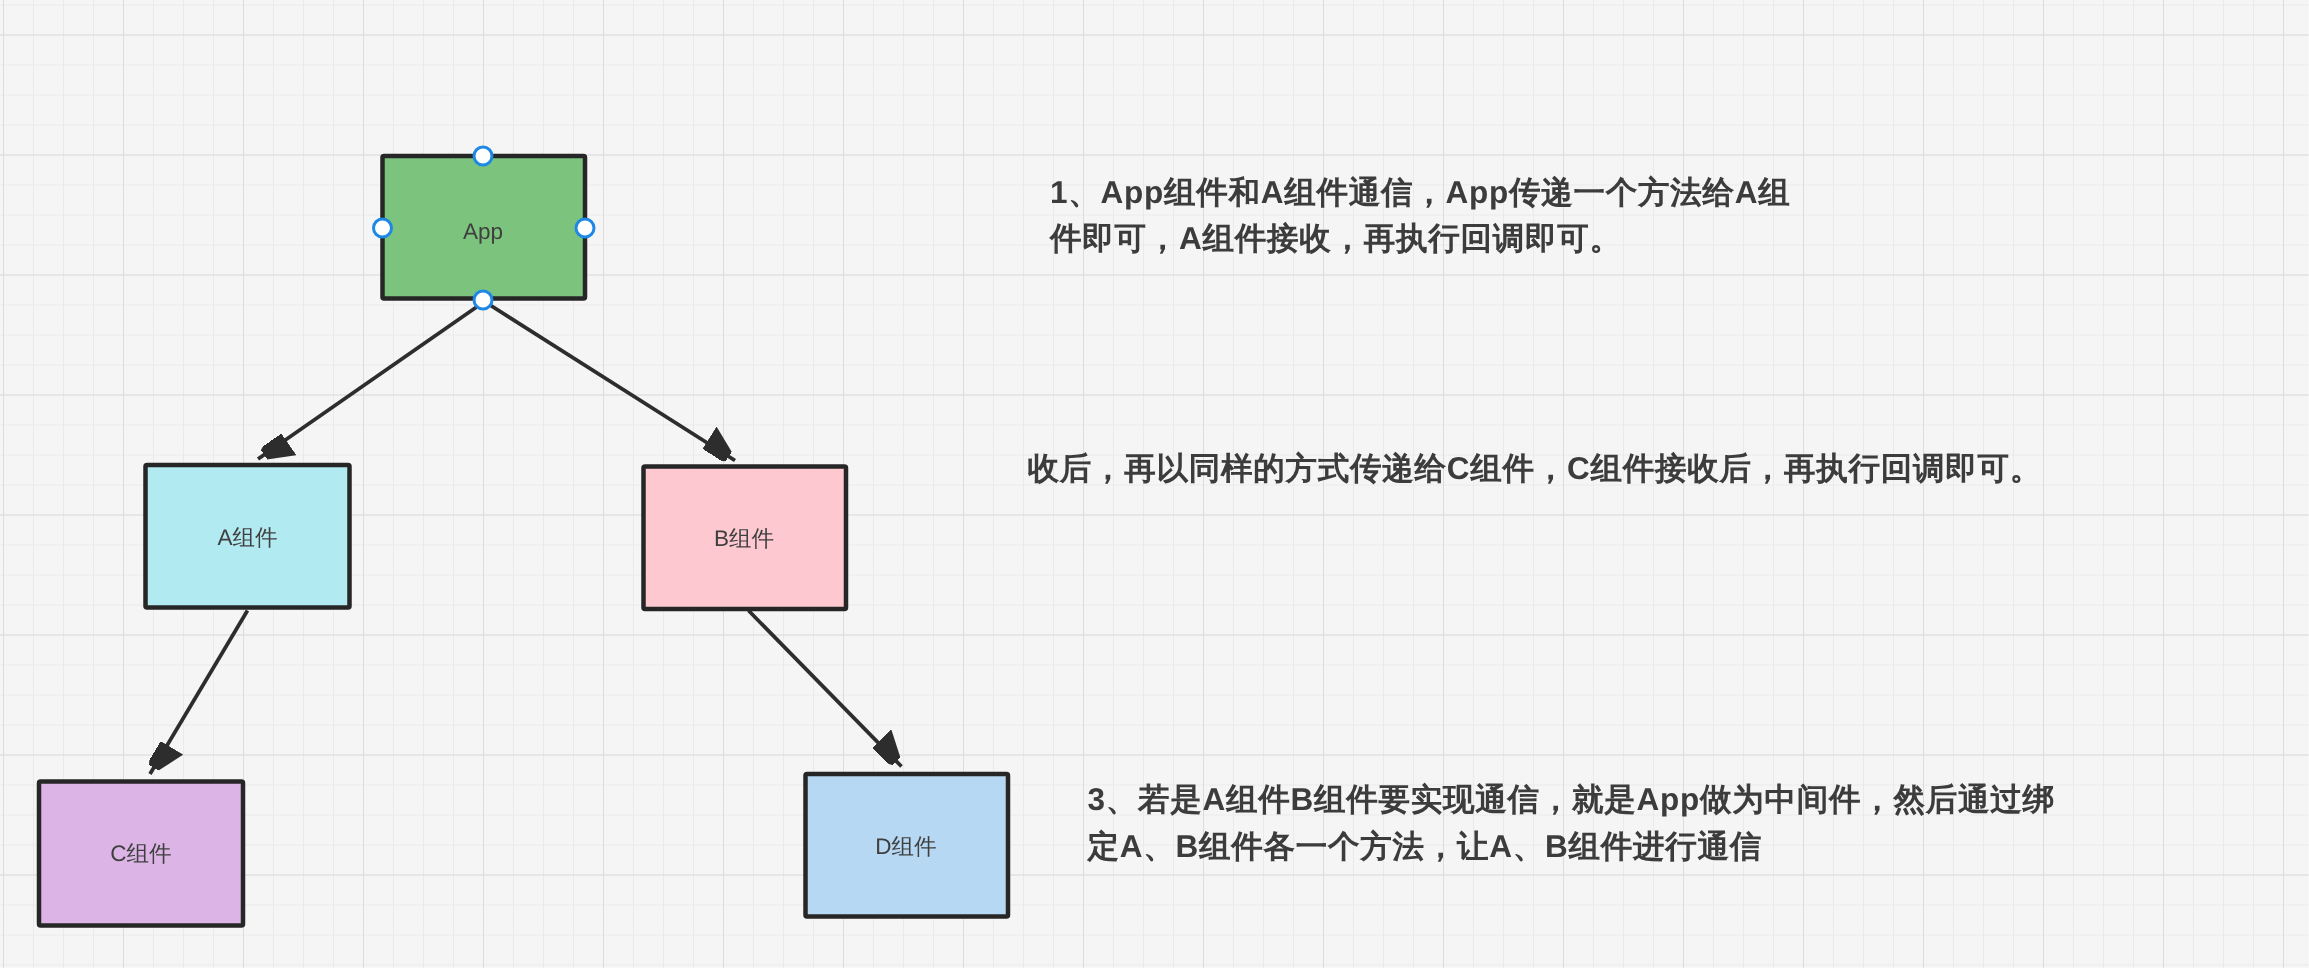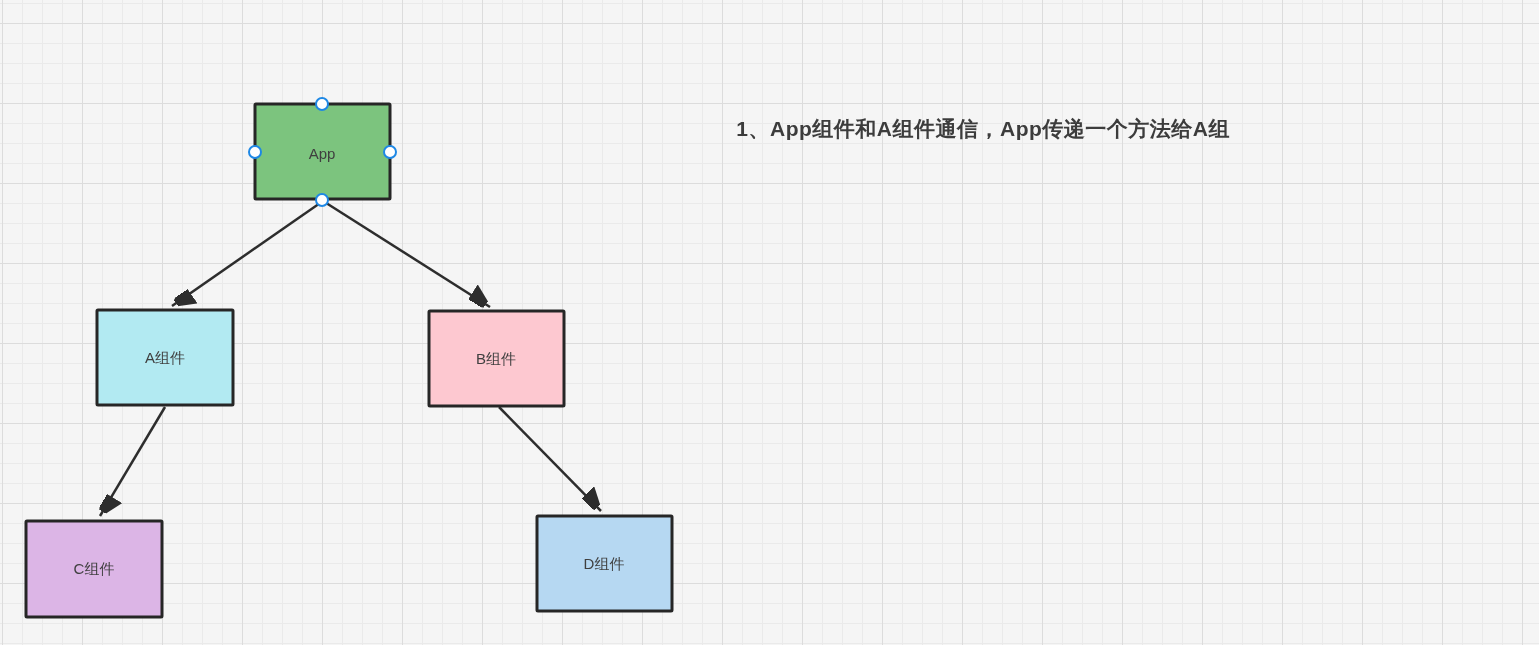--- a/index.html
+++ b/index.html
@@ -45,21 +45,21 @@
   svg#diagram circle.handle {
     fill: #ffffff;
     stroke-width: 2px;
   }
   .note {
     position: absolute;
     font-weight: bold;
     font-size: 21px;
     line-height: 31px;
     color: #3c3c3c;
-    text-align: right;
+    text-align: left;
     letter-spacing: 0.5px;
   }
 </style>
 </head>
 <body>
 
 <div id="canvas">
 
   <svg id="diagram" width="1539" height="645" viewBox="0 0 1539 645">
     <defs>
@@ -101,19 +101,25 @@
     <g>
       <circle class="handle" cx="322" cy="104" r="6" stroke="#1e88e5"></circle>
       <circle class="handle" cx="255" cy="152" r="6" stroke="#1e88e5"></circle>
       <circle class="handle" cx="390" cy="152" r="6" stroke="#1e88e5"></circle>
       <circle class="handle" cx="322" cy="200" r="6" stroke="#1e88e5"></circle>
     </g>
   </svg>
 
   <div class="note" style="left:700px; top:113px; width:530px;">
     <div>1、App组件和A组件通信，App传递一个方法给A组</div>
+    <div>件即可，A组件接收，再执行回调即可。</div>
   </div>
 
   <div class="note" style="left:685px; top:297px; width:755px;">
+    <div>收后，再以同样的方式传递给C组件，C组件接收后，再执行回调即可。</div>
   </div>
 
+  <div class="note" style="left:725px; top:518px; width:670px;">
+    <div>3、若是A组件B组件要实现通信，就是App做为中间件，然后通过绑</div>
+    <div>定A、B组件各一个方法，让A、B组件进行通信</div>
+  </div>
 
 </div>
 
 </body></html>

